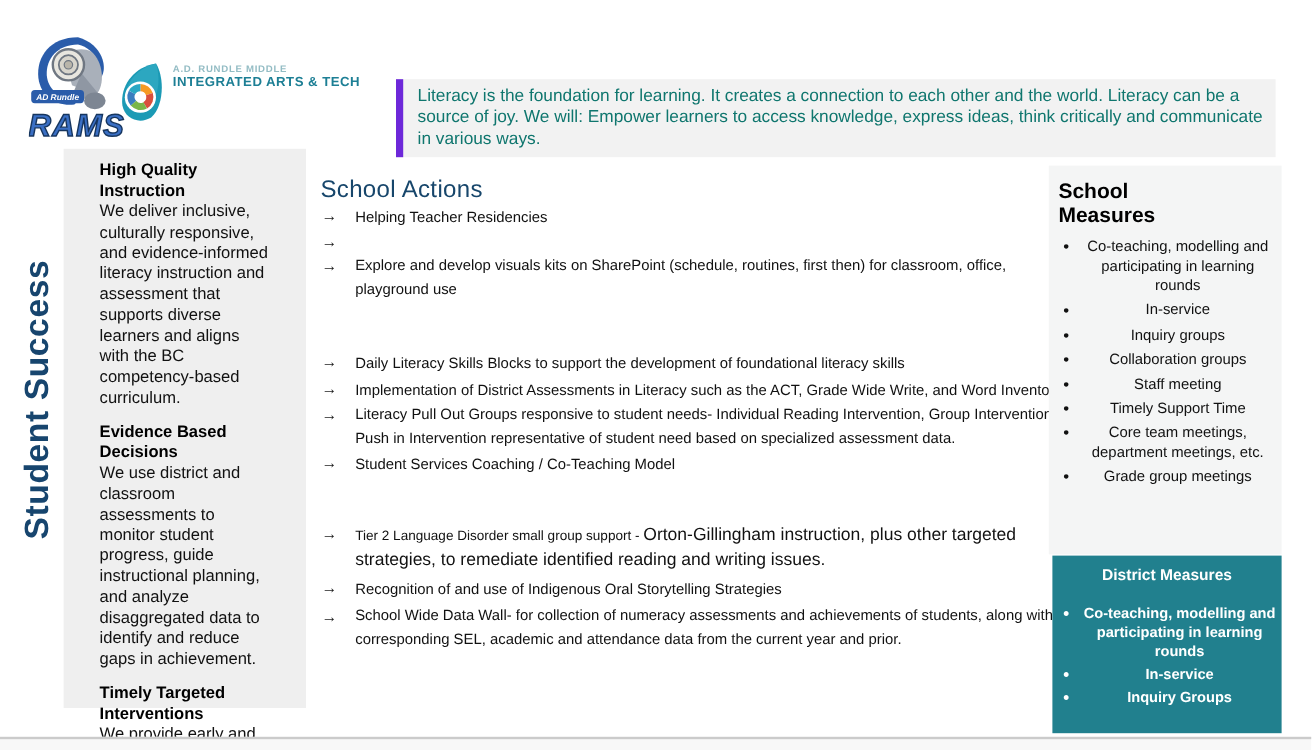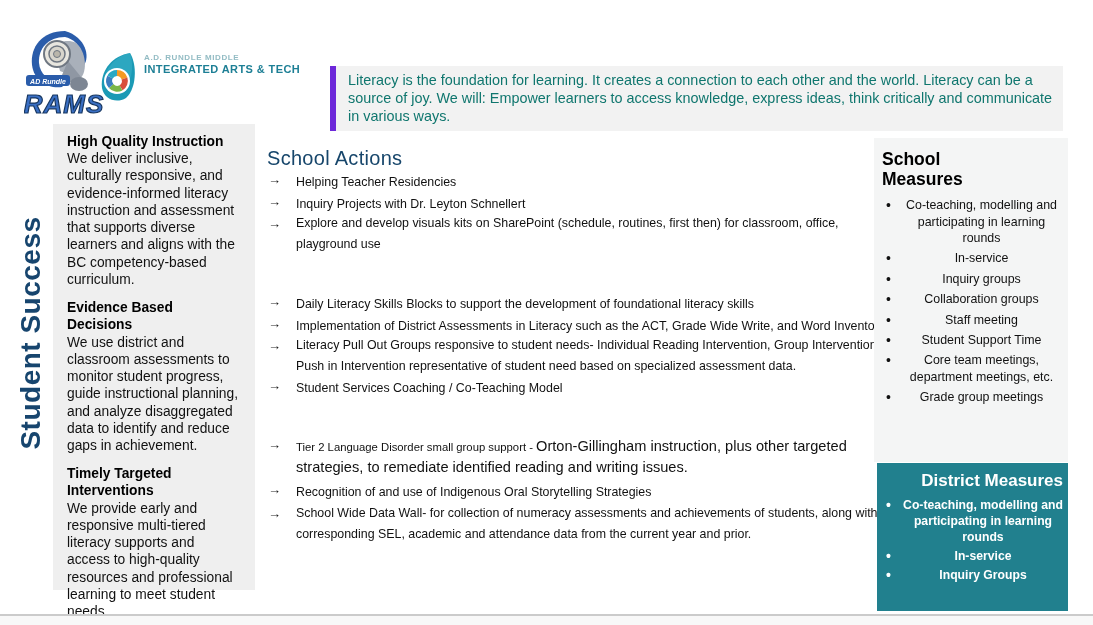--- a/index.html
+++ b/index.html
@@ -13,21 +13,21 @@
   .iat-text  { position:absolute; left:144px; top:53px; line-height:1.25; }
   .iat-line1 { font-size:8px; color:#93bcc4; letter-spacing:0.6px; font-weight:bold; }
   .iat-line2 { font-size:11px; color:#1d7f95; letter-spacing:0.4px; font-weight:bold; }
 
   
   .page-title { position:absolute; left:344px; top:28px; font-size:30px; font-weight:bold; color:#2d8ca1; letter-spacing:1px; }
   .intro { position:absolute; left:330px; top:66px; width:733px; background:#f2f2f2; border-left:6px solid #6d28d9; padding:5px 8px 6px 12px; font-size:14.4px; line-height:1.25; color:#0f766e; }
 
   
   .vertical-label { position:absolute; left:31px; top:333px; transform:translate(-50%,-50%) rotate(-90deg); white-space:nowrap; font-size:28px; font-weight:bold; color:#17456e; letter-spacing:0.5px; }
-  .left-box { position:absolute; left:53px; top:124px; width:202px; height:466px; background:#efefef; padding:9px 14px; }
+  .left-box { position:absolute; left:53px; top:124px; width:202px; height:466px; background:#efefef; padding:9px 30px; }
   .left-section { margin-bottom:11px; }
   .left-section h3 { font-size:13.8px; line-height:1.25; color:#000; font-weight:bold; }
   .left-section p  { font-size:13.8px; line-height:1.25; color:#111; }
 
   
   .actions-heading { position:absolute; left:267px; top:147px; font-size:20px; font-weight:normal; color:#17466b; letter-spacing:0.3px; }
   .action-group { position:absolute; left:268px; color:#111; }
   .g1 { top:171px; width:600px; }
   .g2 { top:293px; width:648px; }
   .g3 { top:436px; width:648px; }
@@ -39,21 +39,21 @@
   .txt-large { font-size:14.6px; }
 
   
   .measures-panel { position:absolute; left:874px; top:138px; width:194px; height:324px; background:#f4f5f5; padding:11px 8px 0 8px; }
   .measures-panel h2 { font-size:17.5px; font-weight:bold; color:#000; line-height:1.15; max-width:110px; margin-bottom:8px; }
   .bullet-list { list-style:none; }
   .bullet-item { position:relative; padding-left:21px; font-size:12.4px; line-height:1.32; color:#111; margin-bottom:4px;text-align:center; }
   .bullet-item::before { content:"\2022"; position:absolute; left:4px; top:-1px; font-size:14px; }
 
   .district-box { position:absolute; left:877px; top:463px; width:191px; height:148px; background:#21808e; color:#fff; padding:8px 5px; }
-  .district-box h2 { font-size:17px; font-weight:bold; text-align:right; margin-bottom:6px; }
+  .district-box h2 { font-size:13px; font-weight:bold; text-align:center; margin-bottom:17px; }
   .district-box .bullet-item { color:#fff; font-size:12.2px; font-weight:bold; margin-bottom:3px; }
   .district-box .bullet-item::before { color:#fff; }
 
   .bottom-strip { position:absolute; left:0; top:614px; width:1093px; height:11px; background:#f8f8f8; border-top:2px solid #cbcbcb; }
 </style>
 </head>
 <body>
 
 <div class="page">
 
@@ -114,21 +114,20 @@
 
   <div class="action-group g1">
 
       <div class="action-item">
         <span class="arrow">→</span>
         <span class="action-text"><span class="pre-small"></span><span>Helping Teacher Residencies</span><span class="txt-large"></span></span>
       </div>
 
       <div class="action-item">
         <span class="arrow">→</span>
-        <span class="action-text"><span class="pre-small"></span><span>Inquiry Projects with Dr. Leyton Schnellert</span><span class="txt-large"></span></span>
       </div>
 
       <div class="action-item">
         <span class="arrow">→</span>
         <span class="action-text"><span class="pre-small"></span><span>Explore and develop visuals kits on SharePoint (schedule, routines, first then) for classroom, office, playground use</span><span class="txt-large"></span></span>
       </div>
     </div>
 
   <div class="action-group g2">
 
@@ -178,21 +177,21 @@
         <li class="bullet-item">Co-teaching, modelling and participating in learning rounds</li>
 
         <li class="bullet-item">In-service</li>
 
         <li class="bullet-item">Inquiry groups</li>
 
         <li class="bullet-item">Collaboration groups</li>
 
         <li class="bullet-item">Staff meeting</li>
 
-        <li class="bullet-item">Student Support Time</li>
+        <li class="bullet-item">Timely Support Time</li>
 
         <li class="bullet-item">Core team meetings, department meetings, etc.</li>
 
         <li class="bullet-item">Grade group meetings</li>
       </ul>
   </div>
 
   <div class="district-box">
     <h2>District Measures</h2>
     <ul class="bullet-list">

